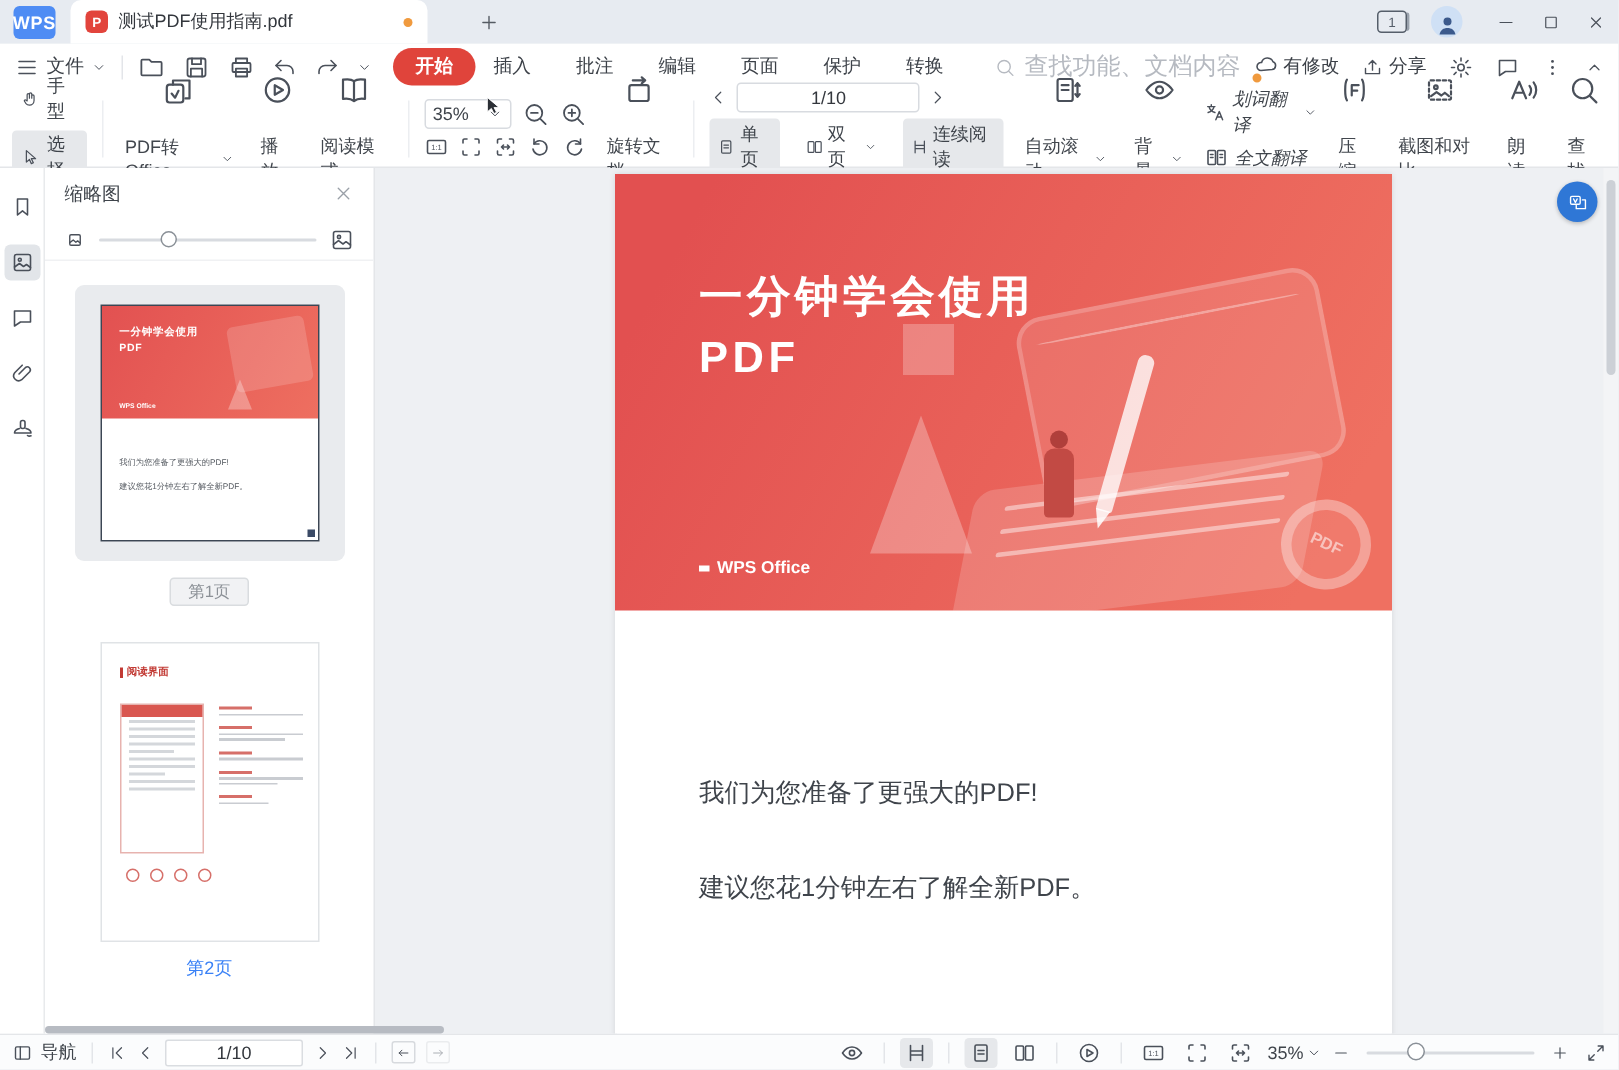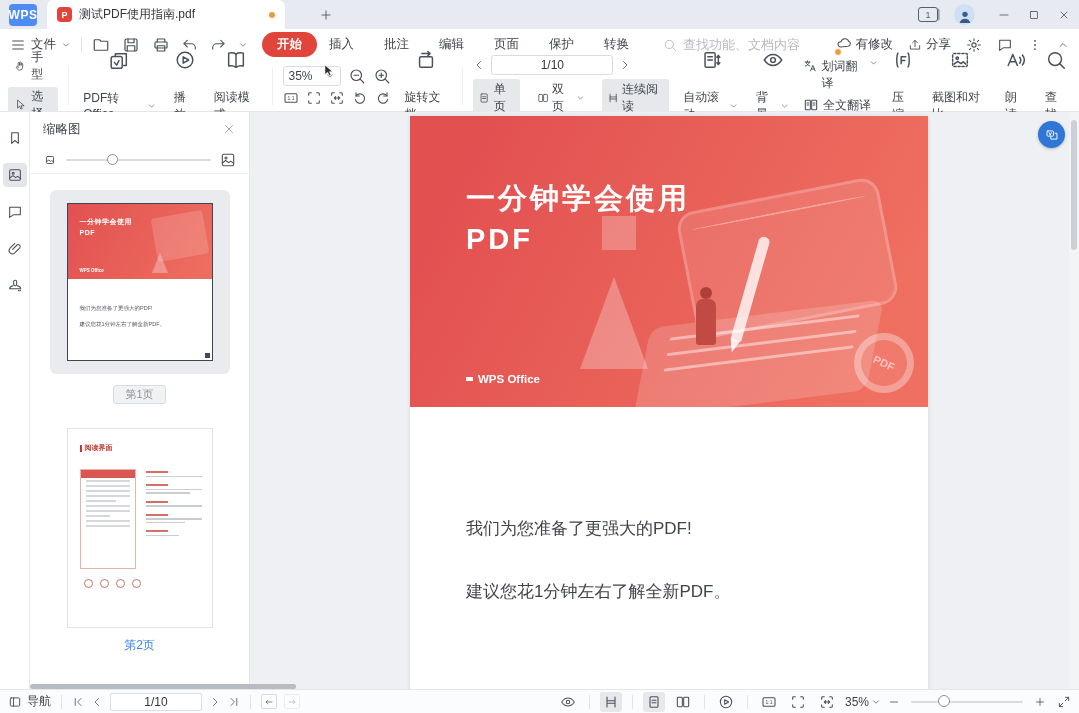--- a/index.html
+++ b/index.html
@@ -27,21 +27,21 @@
 
   
   .menubar { height:31px; background:#fff; display:flex; align-items:center; padding:0 10px; font-size:12.5px; color:#3c4148; }
   .mb-file { display:flex; align-items:center; gap:5px; }
   .mb-div { width:1px; height:16px; background:#e3e5e9; margin:0 10px; }
   .qa-group { display:flex; align-items:center; gap:12px; margin-right:14px; }
   .start-pill { background:#e0443b; color:#fff; font-weight:bold; font-size:12.5px; border-radius:13px; padding:4px 15px; margin-right:12px; }
   .mb-items { display:flex; gap:30px; margin-right:34px; }
   .mb-item { cursor:default; }
   .mb-search { display:flex; align-items:center; gap:6px; color:#b6bac1; flex:1; }
-  .mb-search input { border:none; outline:none; font-size:13px; width:150px; font-family:inherit; }
+  .mb-search input { border:none; outline:none; font-size:16px; width:150px; font-family:inherit; }
   .mb-search input::placeholder { color:#b6bac1; }
   .mb-right { display:flex; align-items:center; gap:15px; }
   .mb-chip { display:flex; align-items:center; gap:4px; }
   .cloudwrap{ position:relative; }
   .cloudwrap .sync { position:absolute; left:-2px; bottom:-2px; width:8px; height:8px; border-radius:50%; background:#f09a3e; border:1.5px solid #fff; }
 
   
   .toolbar { height:52px; background:#fff; border-bottom:1px solid #e4e6e9; display:flex; align-items:center; padding:0 8px; gap:10px; }
   .tg-div { width:1px; height:38px; background:#eceef1; }
   .tool-col { display:flex; flex-direction:column; gap:3px; }
@@ -53,21 +53,21 @@
   .zoomrow1 { display:flex; align-items:center; gap:7px; }
   .zoombox { width:58px; height:20px; border:1px solid #d8dbe0; border-radius:3px; display:flex; align-items:center; justify-content:space-between; padding:0 5px; font-size:12px; }
   .zoomrow2 { display:flex; align-items:center; gap:7px; }
   .pagegrp { display:flex; flex-direction:column; gap:4px; }
   .pgrow1 { display:flex; align-items:center; gap:6px; }
   .pginput { width:122px; height:20px; border:1px solid #d8dbe0; border-radius:3px; text-align:center; font-size:12px; font-family:inherit; color:#33373d; outline:none; }
   .pgrow2 { display:flex; gap:12px; }
   .modebtn { display:flex; align-items:center; gap:3px; font-size:12px; padding:2px 5px; border-radius:3px; }
   .modebtn.sel { background:#e6e8eb; }
   .stackgrp { display:flex; flex-direction:column; gap:5px; }
-  .stackrow { display:flex; gap:4px; font-size:12px; }
+  .stackrow { display:flex; align-items:center; gap:4px; font-size:12px;font-style:italic; }
   .cursor-overlay { position:absolute; left:322px; top:62px; z-index:50; width:14px; height:18px; pointer-events:none; }
 
   
   .content { display:flex; height:577px; position:relative; }
   .rail { width:30px; background:#fff; border-right:1px solid #e8eaec; display:flex; flex-direction:column; align-items:center; padding-top:14px; gap:13px; }
   .rail-item { width:24px; height:24px; border-radius:4px; display:flex; align-items:center; justify-content:center; color:#4a505a; }
   .rail-item.sel { background:#e2e5e9; }
 
   .panel { width:220px; background:#fff; border-right:1px solid #e4e6e9; display:flex; flex-direction:column; position:relative; }
   .panel-head { height:34px; display:flex; align-items:center; padding:0 13px; font-size:12.5px; color:#3f444b; }

